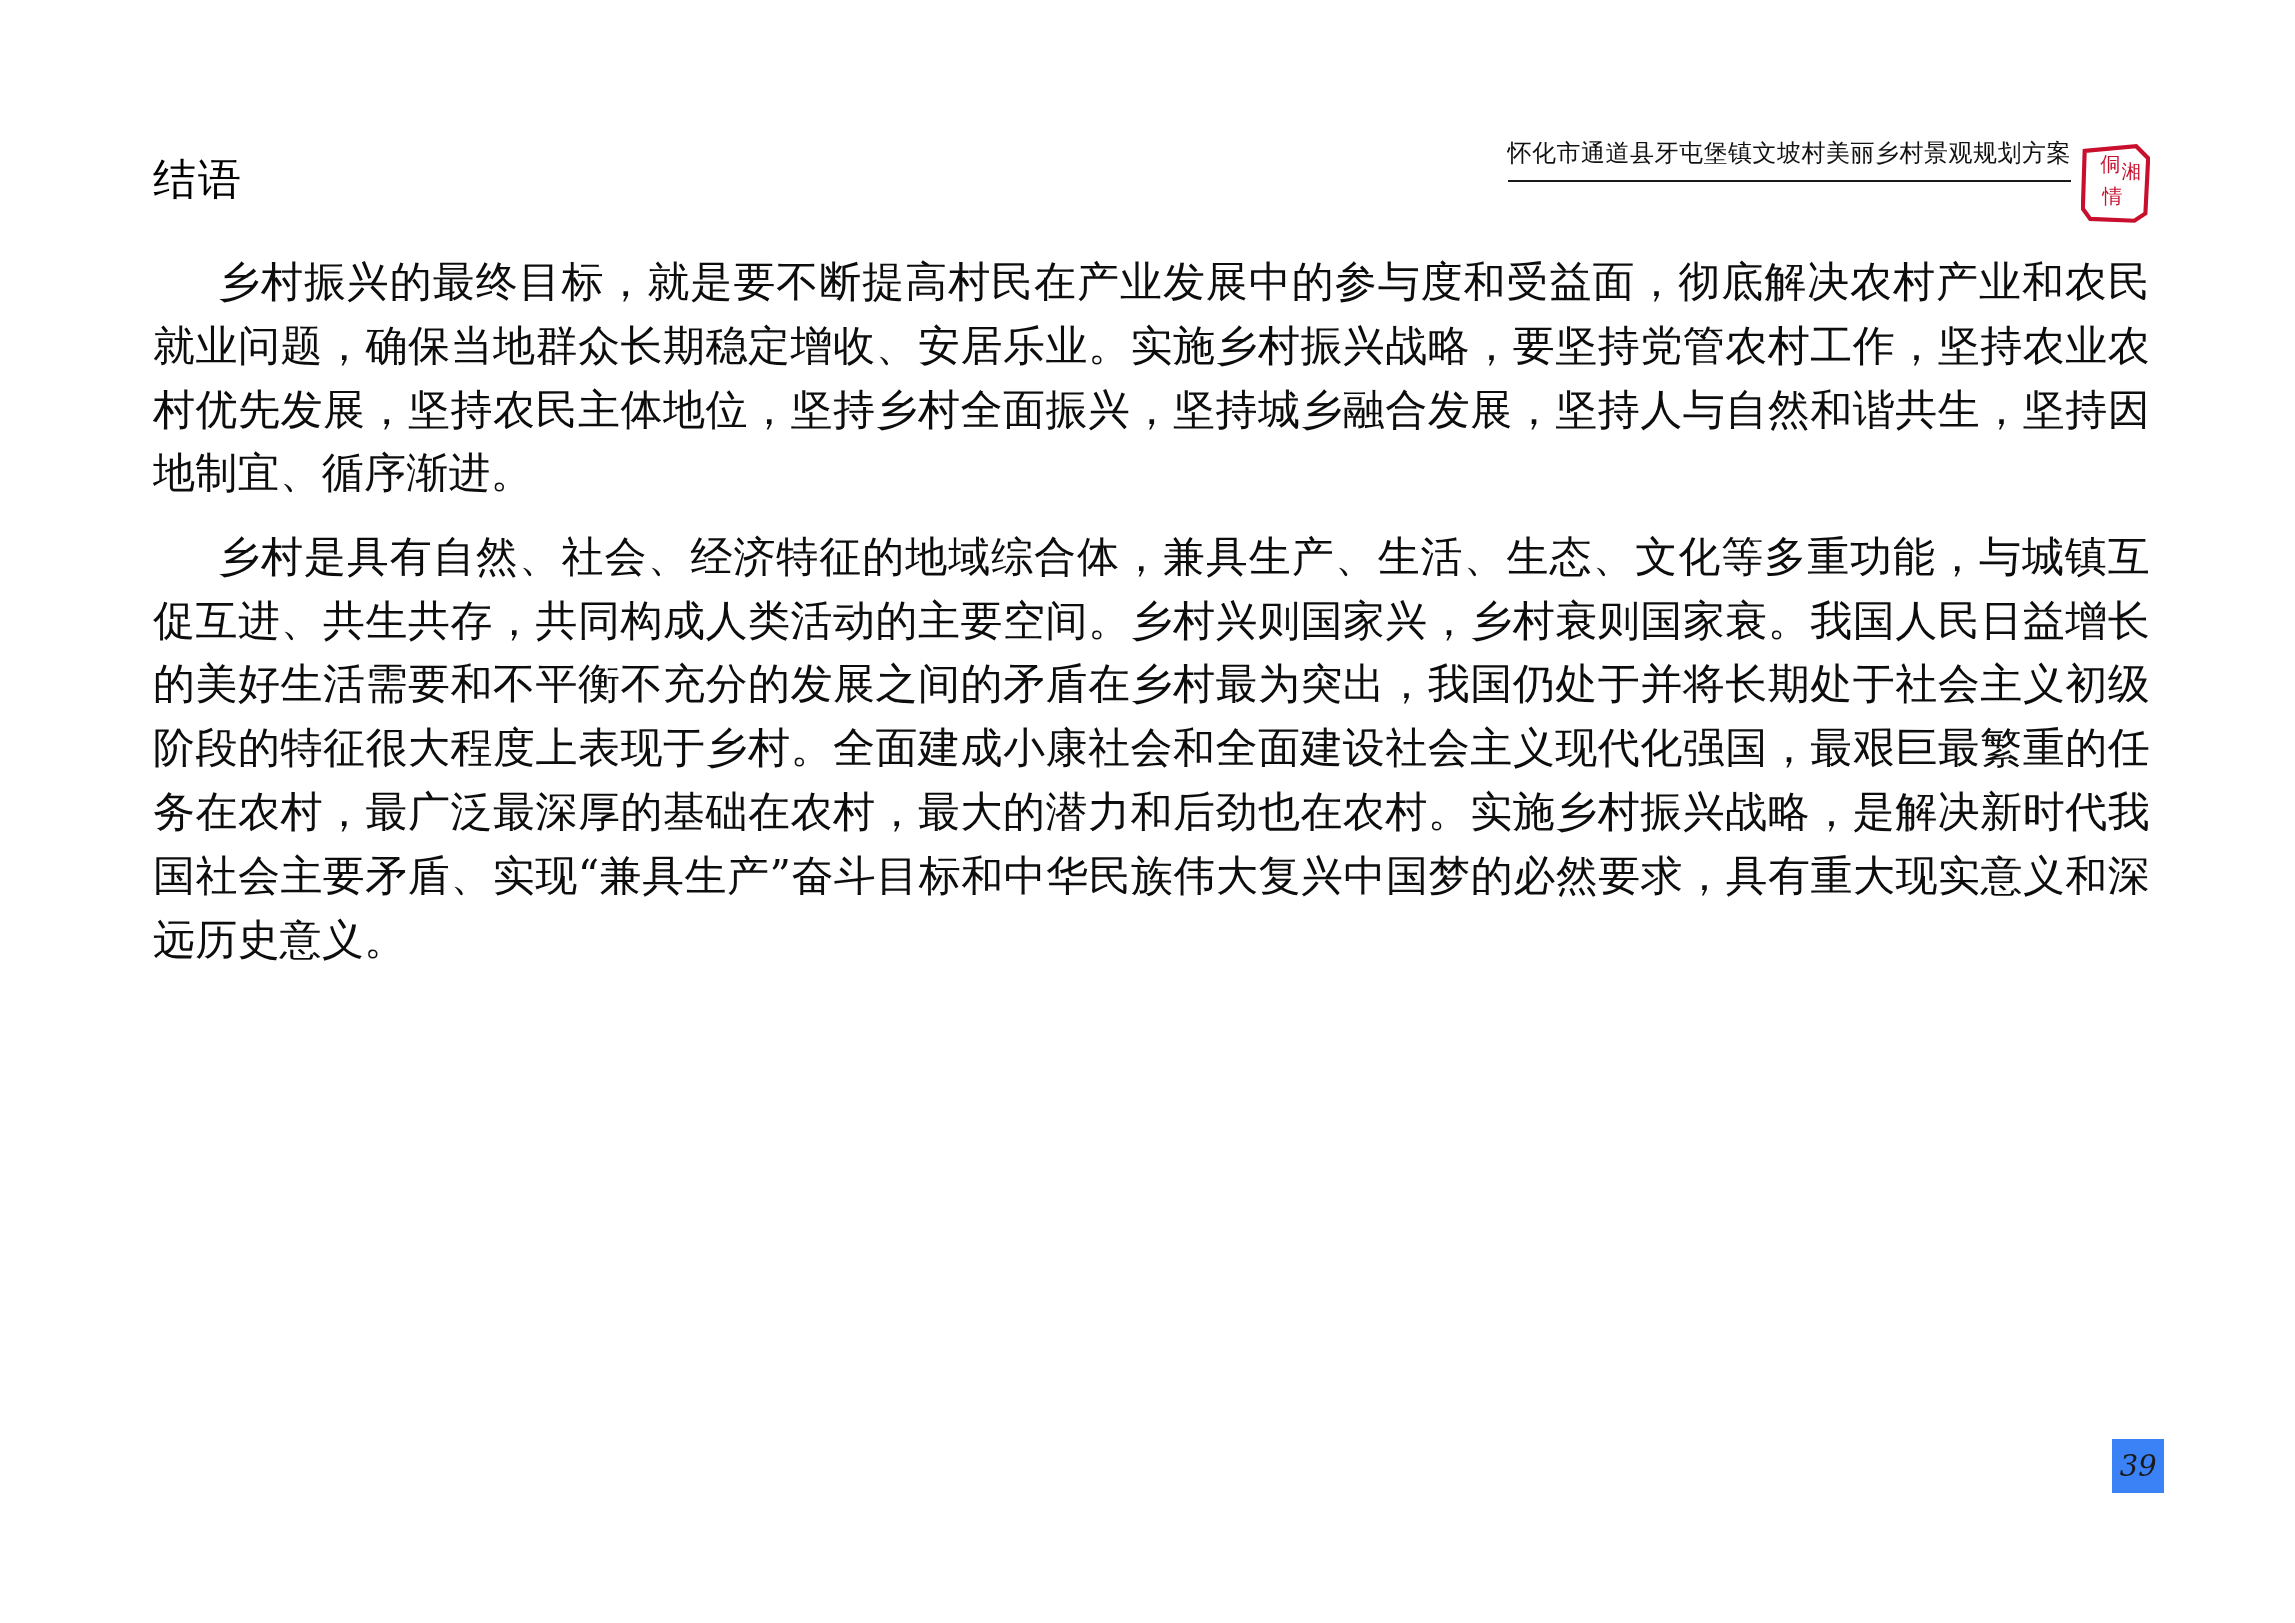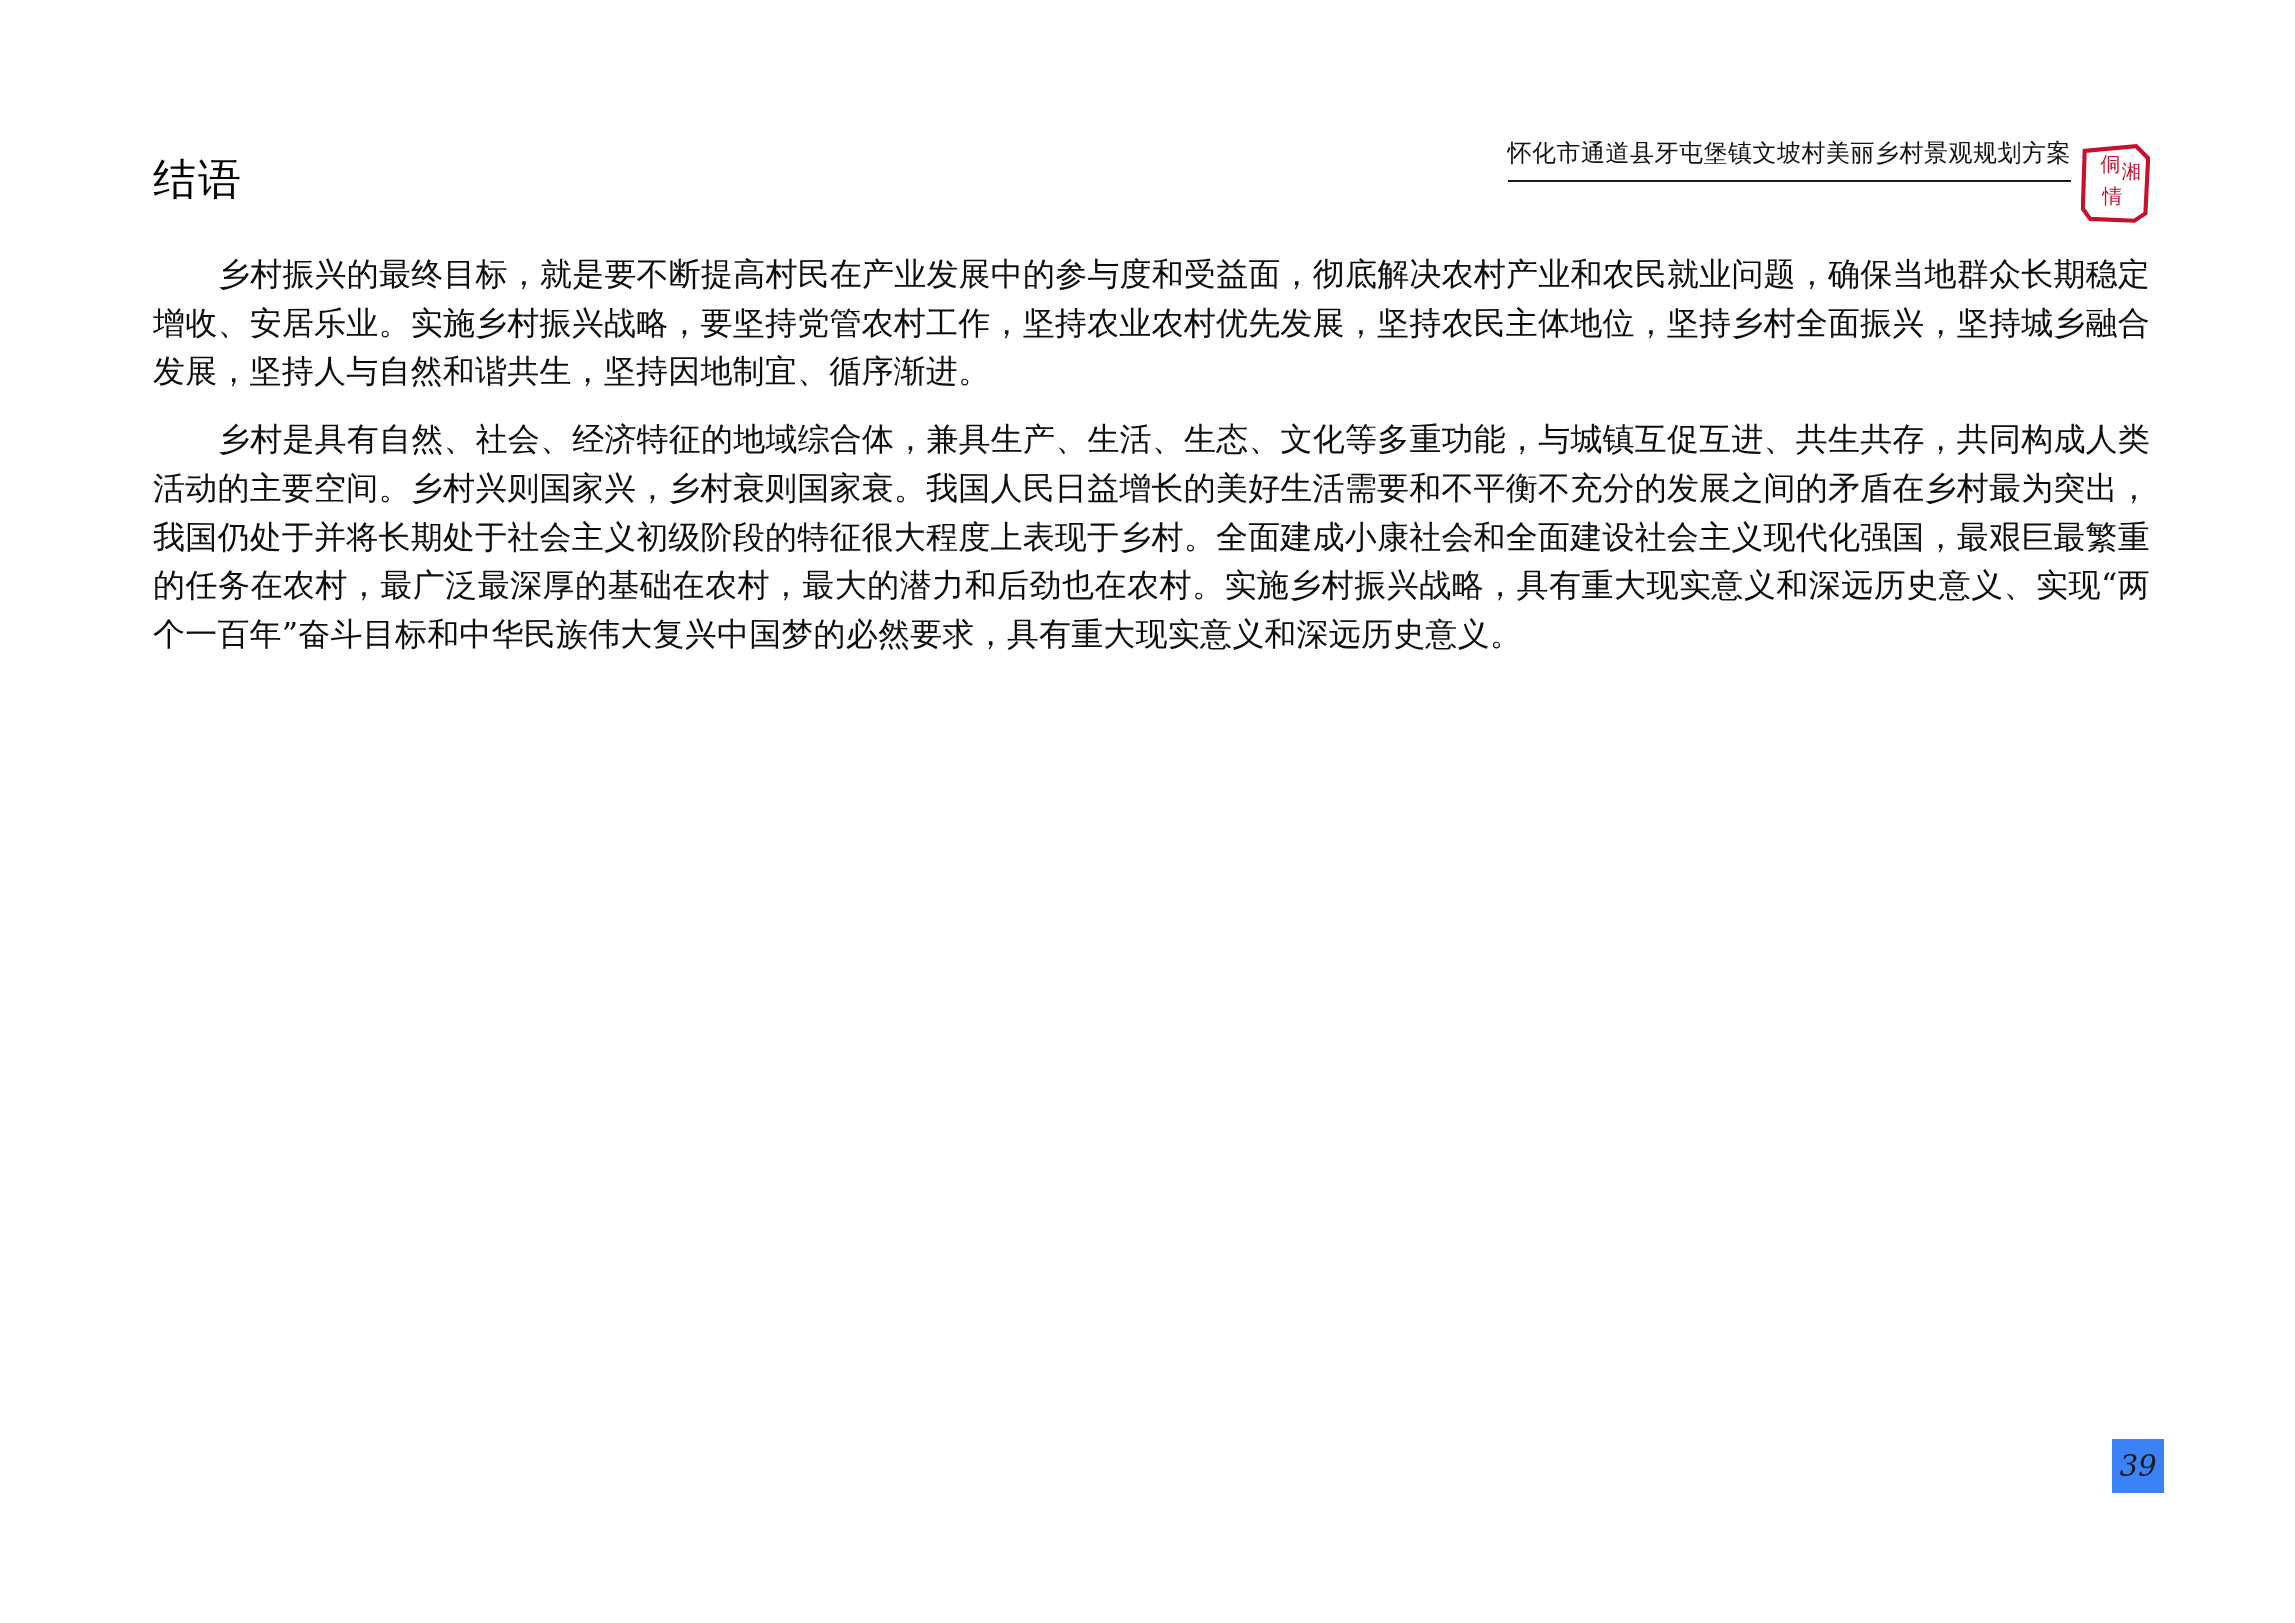--- a/index.html
+++ b/index.html
@@ -71,21 +71,21 @@
 
   
   .content {
     position: absolute;
     left: 153px;
     right: 153px;
     top: 250px;
   }
   .para {
     font-family: "DejaVu Serif", serif;
-    font-size: 32px;
+    font-size: 42px;
     line-height: 1.52;
     color: #0d0d0d;
     text-align: justify;
     text-justify: inter-ideograph;
     text-indent: 65px;
     margin: 0 0 19.4px 0;
     letter-spacing: 0.2px;
   }
 
   
@@ -125,19 +125,19 @@
         <path d="M8,14 L120,4 L146,30 L140,150 L116,166 L20,162 L4,140 Z" fill="none" stroke="#c8102e" stroke-width="9"></path>
         <text x="42" y="58" font-family="DejaVu Serif, serif" font-size="44" fill="#c8102e">侗</text>
         <text x="88" y="74" font-family="DejaVu Serif, serif" font-size="42" fill="#c8102e">湘</text>
         <text x="46" y="128" font-family="DejaVu Serif, serif" font-size="44" fill="#c8102e">情</text>
       </svg>
     </div>
   </div>
 
   <div class="content">
     <p class="para">乡村振兴的最终目标，就是要不断提高村民在产业发展中的参与度和受益面，彻底解决农村产业和农民就业问题，确保当地群众长期稳定增收、安居乐业。实施乡村振兴战略，要坚持党管农村工作，坚持农业农村优先发展，坚持农民主体地位，坚持乡村全面振兴，坚持城乡融合发展，坚持人与自然和谐共生，坚持因地制宜、循序渐进。</p>
-    <p class="para">乡村是具有自然、社会、经济特征的地域综合体，兼具生产、生活、生态、文化等多重功能，与城镇互促互进、共生共存，共同构成人类活动的主要空间。乡村兴则国家兴，乡村衰则国家衰。我国人民日益增长的美好生活需要和不平衡不充分的发展之间的矛盾在乡村最为突出，我国仍处于并将长期处于社会主义初级阶段的特征很大程度上表现于乡村。全面建成小康社会和全面建设社会主义现代化强国，最艰巨最繁重的任务在农村，最广泛最深厚的基础在农村，最大的潜力和后劲也在农村。实施乡村振兴战略，具有重大现实意义和深远历史意义、实现“两个一百年”奋斗目标和中华民族伟大复兴中国梦的必然要求，具有重大现实意义和深远历史意义。</p>
+    <p class="para">乡村是具有自然、社会、经济特征的地域综合体，兼具生产、生活、生态、文化等多重功能，与城镇互促互进、共生共存，共同构成人类活动的主要空间。乡村兴则国家兴，乡村衰则国家衰。我国人民日益增长的美好生活需要和不平衡不充分的发展之间的矛盾在乡村最为突出，我国仍处于并将长期处于社会主义初级阶段的特征很大程度上表现于乡村。全面建成小康社会和全面建设社会主义现代化强国，最艰巨最繁重的任务在农村，最广泛最深厚的基础在农村，最大的潜力和后劲也在农村。实施乡村振兴战略，是解决新时代我国社会主要矛盾、实现“兼具生产”奋斗目标和中华民族伟大复兴中国梦的必然要求，具有重大现实意义和深远历史意义。</p>
   </div>
 
   <div class="page-number">39</div>
 
 </div>
 
 
 </body></html>

